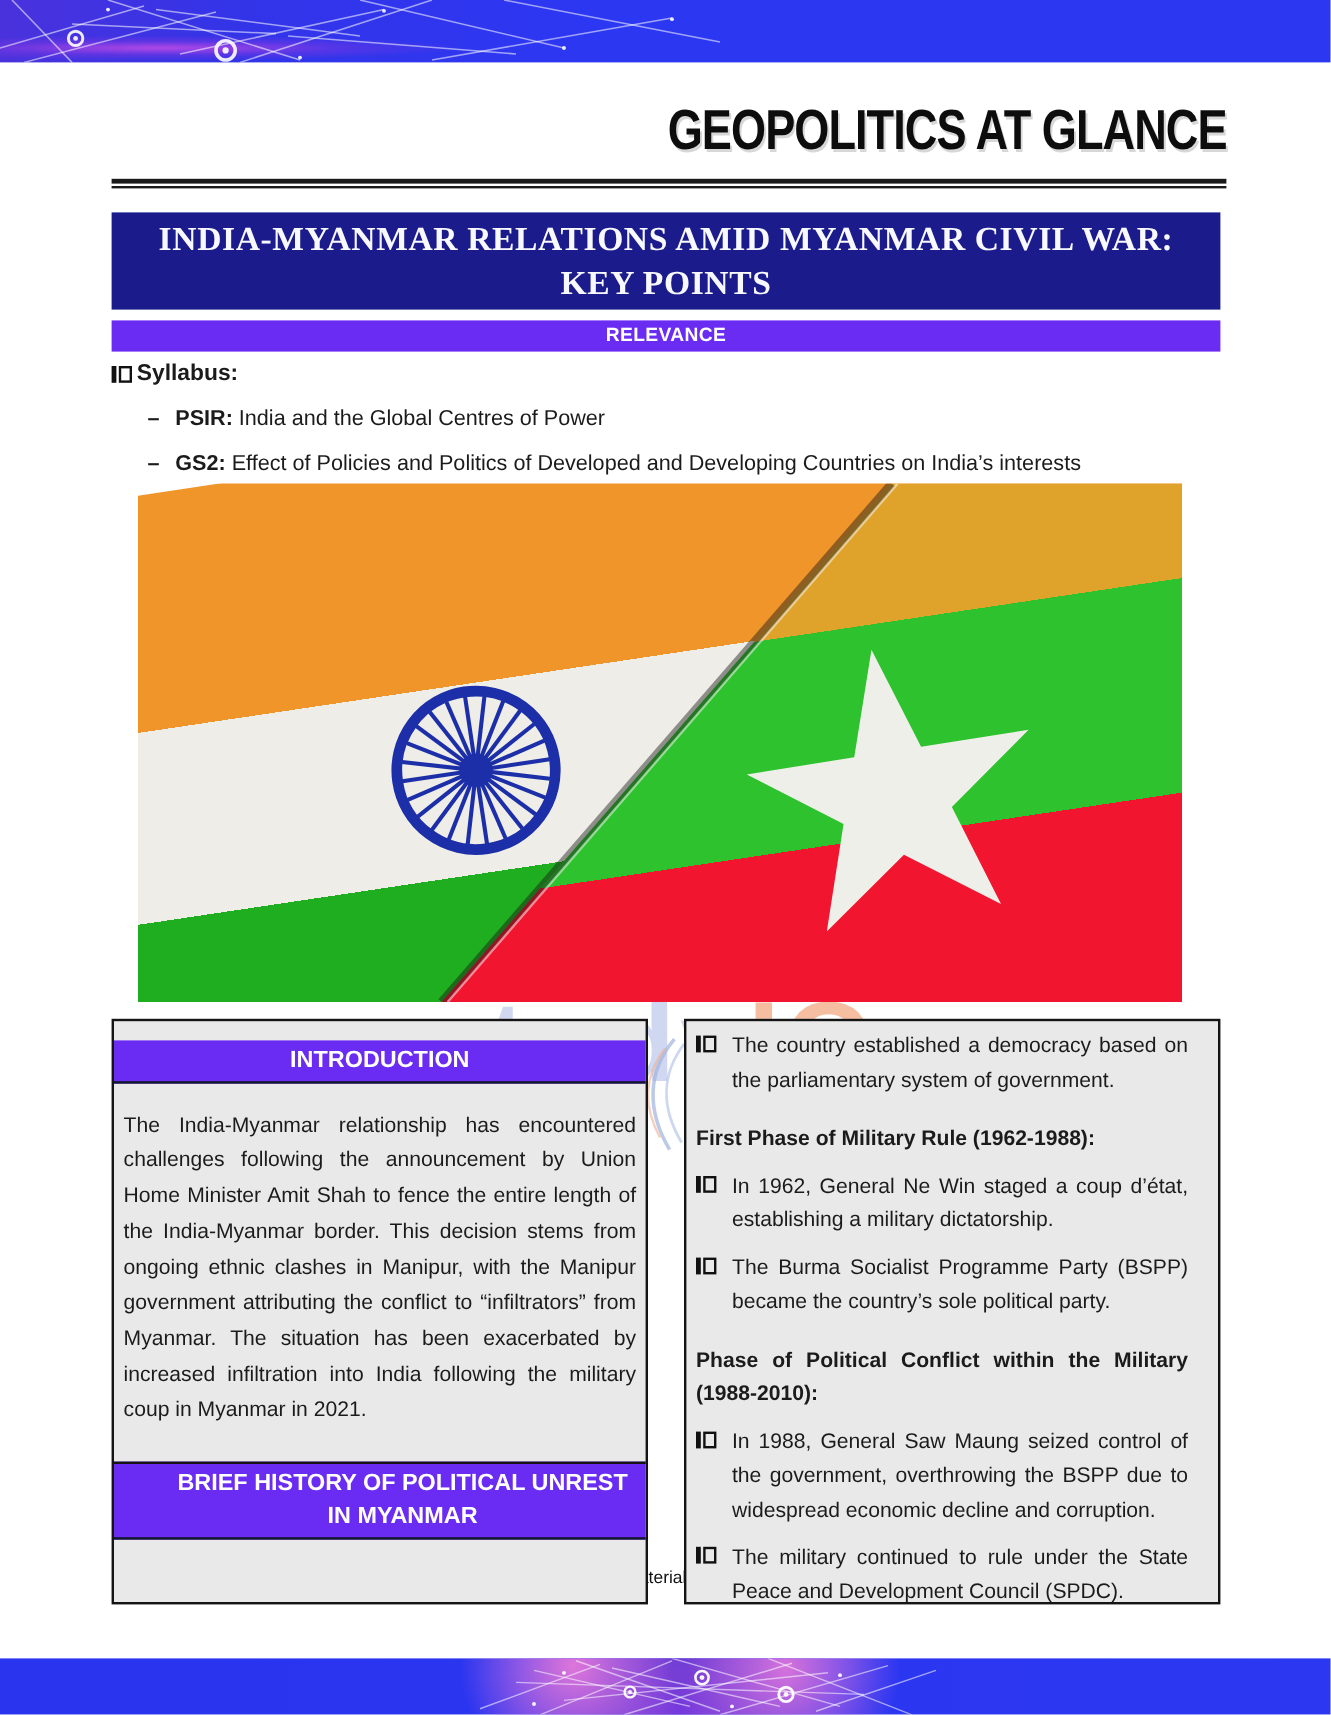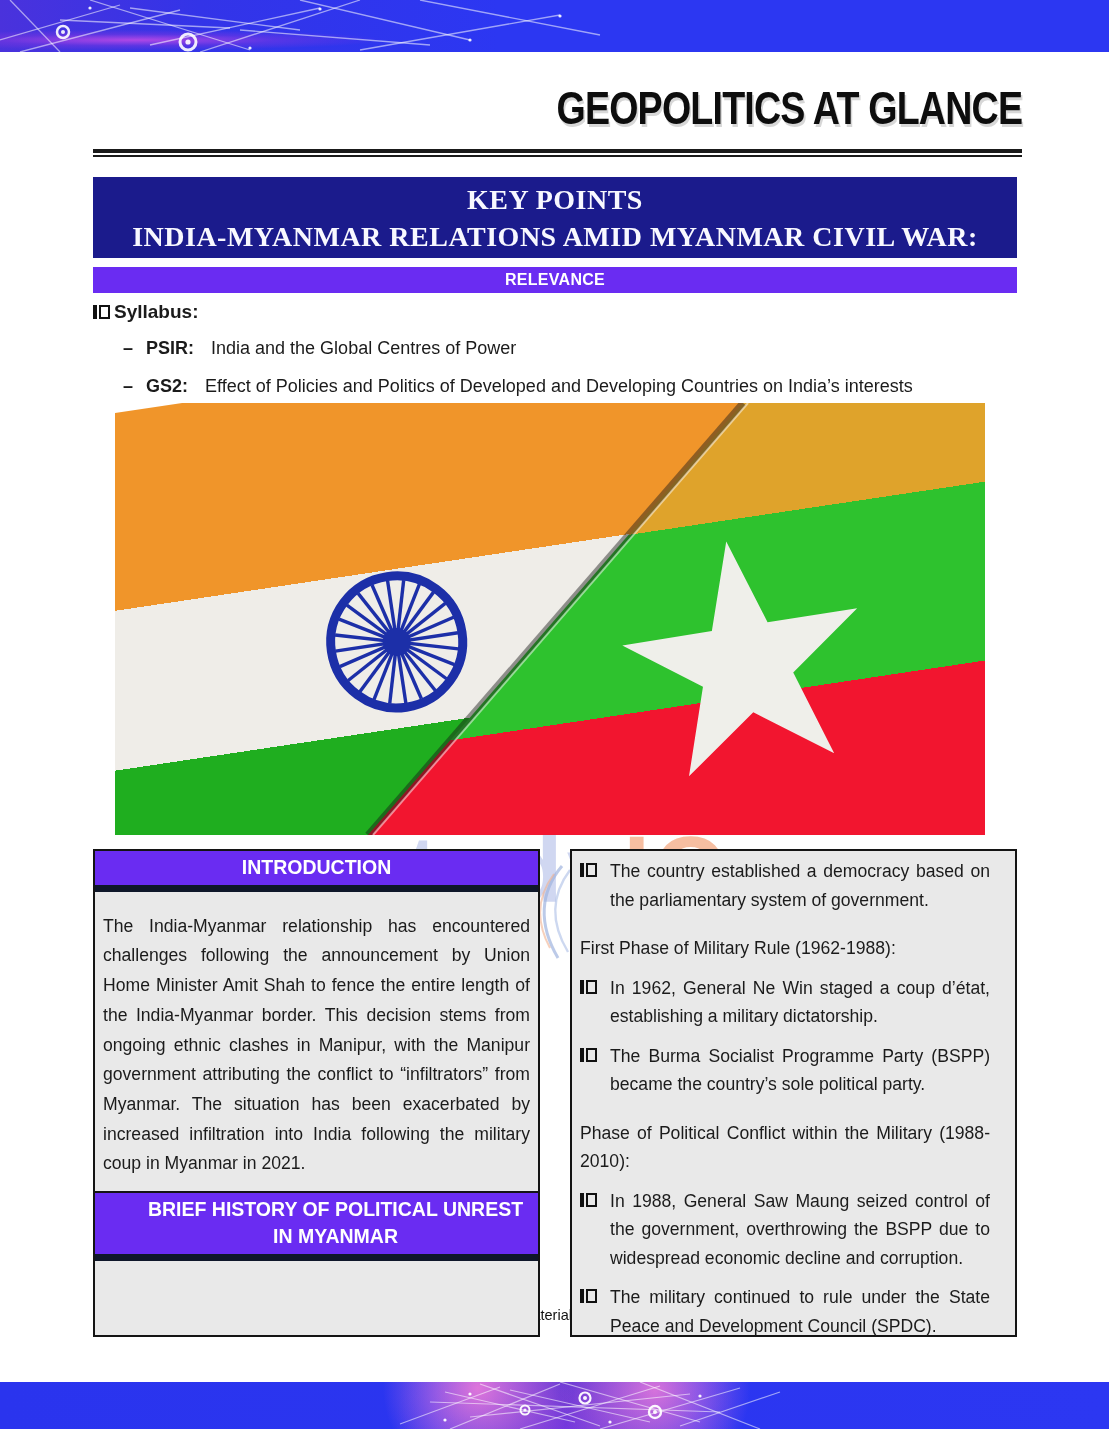--- a/index.html
+++ b/index.html
@@ -40,21 +40,21 @@
   .cb{position:relative;display:inline-block;width:17px;height:14px;flex:none;}
   .cb::before{content:"";position:absolute;left:0;top:0;bottom:0;width:4px;background:#111;}
   .cb::after{content:"";position:absolute;left:6px;right:0;top:0;bottom:0;border:2px solid #111;}
 
   
   .syllabus{position:absolute;top:301px;left:93px;width:924px;}
   .syl-head{display:flex;align-items:center;gap:4px;font-size:19px;font-weight:700;}
   .syl-items{margin:14px 0 0 30px;}
   .syl-item{display:flex;gap:13px;font-size:18px;margin-bottom:15px;line-height:1.25;}
   .syl-item .dash{font-weight:700;}
-  .syl-item .lbl{font-weight:700;margin-right:17px;}
+  .syl-item .lbl{font-weight:700;margin-right:5px;}
 
   
   .flag-box{position:absolute;top:403px;left:115px;width:870px;height:432px;overflow:hidden;z-index:2;}
   .flag-india{position:absolute;left:-130px;top:-52px;width:1130px;height:536px;
     transform:rotate(-8.5deg);
     background:linear-gradient(180deg,#f0952a 0 36.5%,#efede8 36.5% 66%,#1fae1f 66% 100%);}
   .chakra{position:absolute;left:330px;top:188px;}
   .mm-wrap{position:absolute;inset:0;clip-path:polygon(628px 0,870px 0,870px 432px,253px 432px);}
   .flag-mm{position:absolute;left:140px;top:-52px;width:1000px;height:536px;
     transform:rotate(-8.5deg);
@@ -68,26 +68,26 @@
   .wm1{color:#aab8e6;}
   .wm2{color:#f08a55;}
   .wm-swoosh{position:absolute;top:862px;left:528px;z-index:1;}
 
   
   .col{position:absolute;top:849px;width:447px;height:488px;box-sizing:border-box;z-index:2;
     background:#e9e9e9;border:2px solid #141414;}
   .col-left{left:93px;}
   .col-right{left:570px;}
   .section-band{background:#6a2cf2;color:#fff;font-weight:700;font-size:19.5px;text-align:center;
-    line-height:1.42;padding:3px 10px;border-bottom:7px solid #0f172a;}
+    line-height:1.42;padding:3px 10px;border-bottom:2px solid #0f172a;margin-top:16px;}
   .band-mid{border-top:2px solid #141414;padding-left:48px;}
   .intro-body{height:299px;box-sizing:border-box;overflow:hidden;padding:20px 8px;
     font-size:17.6px;line-height:1.69;text-align:justify;}
   .sub-body{padding:6px 25px 0 8px;font-size:17.6px;line-height:1.62;}
-  .sub-heading{font-weight:400;text-align:justify;margin:20px 0 11px 0;}
+  .sub-heading{font-weight:700;text-align:justify;margin:20px 0 11px 0;}
   .bullet-row{display:flex;gap:13px;margin-bottom:11px;}
   .bullet-row .cb{margin-top:6px;}
   .bullet-row .bt{flex:1;text-align:justify;}
 
   
   .footer-note{position:absolute;top:1307px;left:0;width:1109px;text-align:center;
     font-size:14.5px;color:#111;}
 </style>
 </head>
 <body>
@@ -123,22 +123,22 @@
           <circle cx="470" cy="40" r="1.6"></circle>
         <circle cx="560" cy="16" r="1.6"></circle>
       </g>
     </svg>
   </div>
 
   <div class="page-title">GEOPOLITICS AT GLANCE</div>
   <div class="rule"></div>
 
   <div class="title-banner">
+    <div>INDIA-MYANMAR RELATIONS AMID MYANMAR CIVIL WAR:</div>
     <div>KEY POINTS</div>
-    <div>INDIA-MYANMAR RELATIONS AMID MYANMAR CIVIL WAR:</div>
   </div>
 
   <div class="relevance-bar">RELEVANCE</div>
 
   <div class="syllabus">
     <div class="syl-head">
       <span class="cb"></span>
       <span>Syllabus:</span>
     </div>
     <div class="syl-items">

